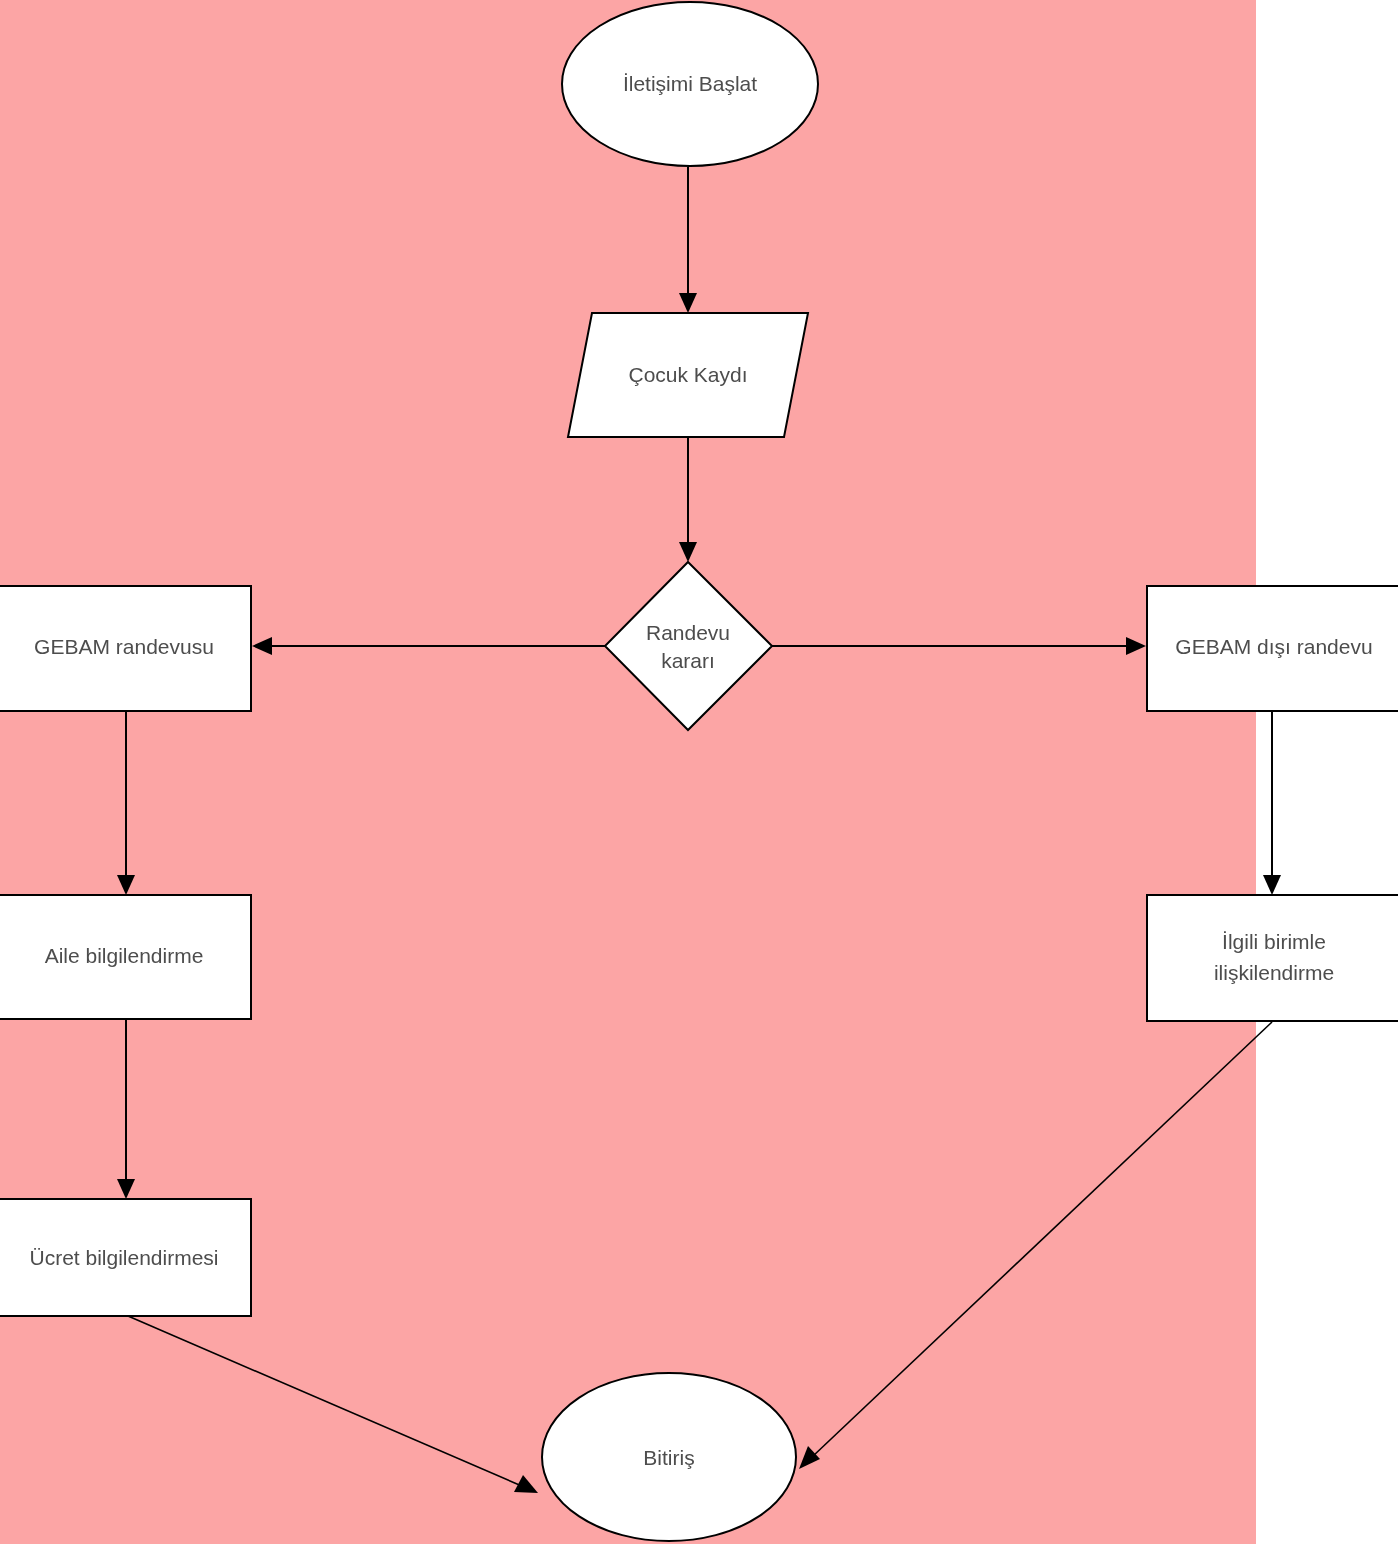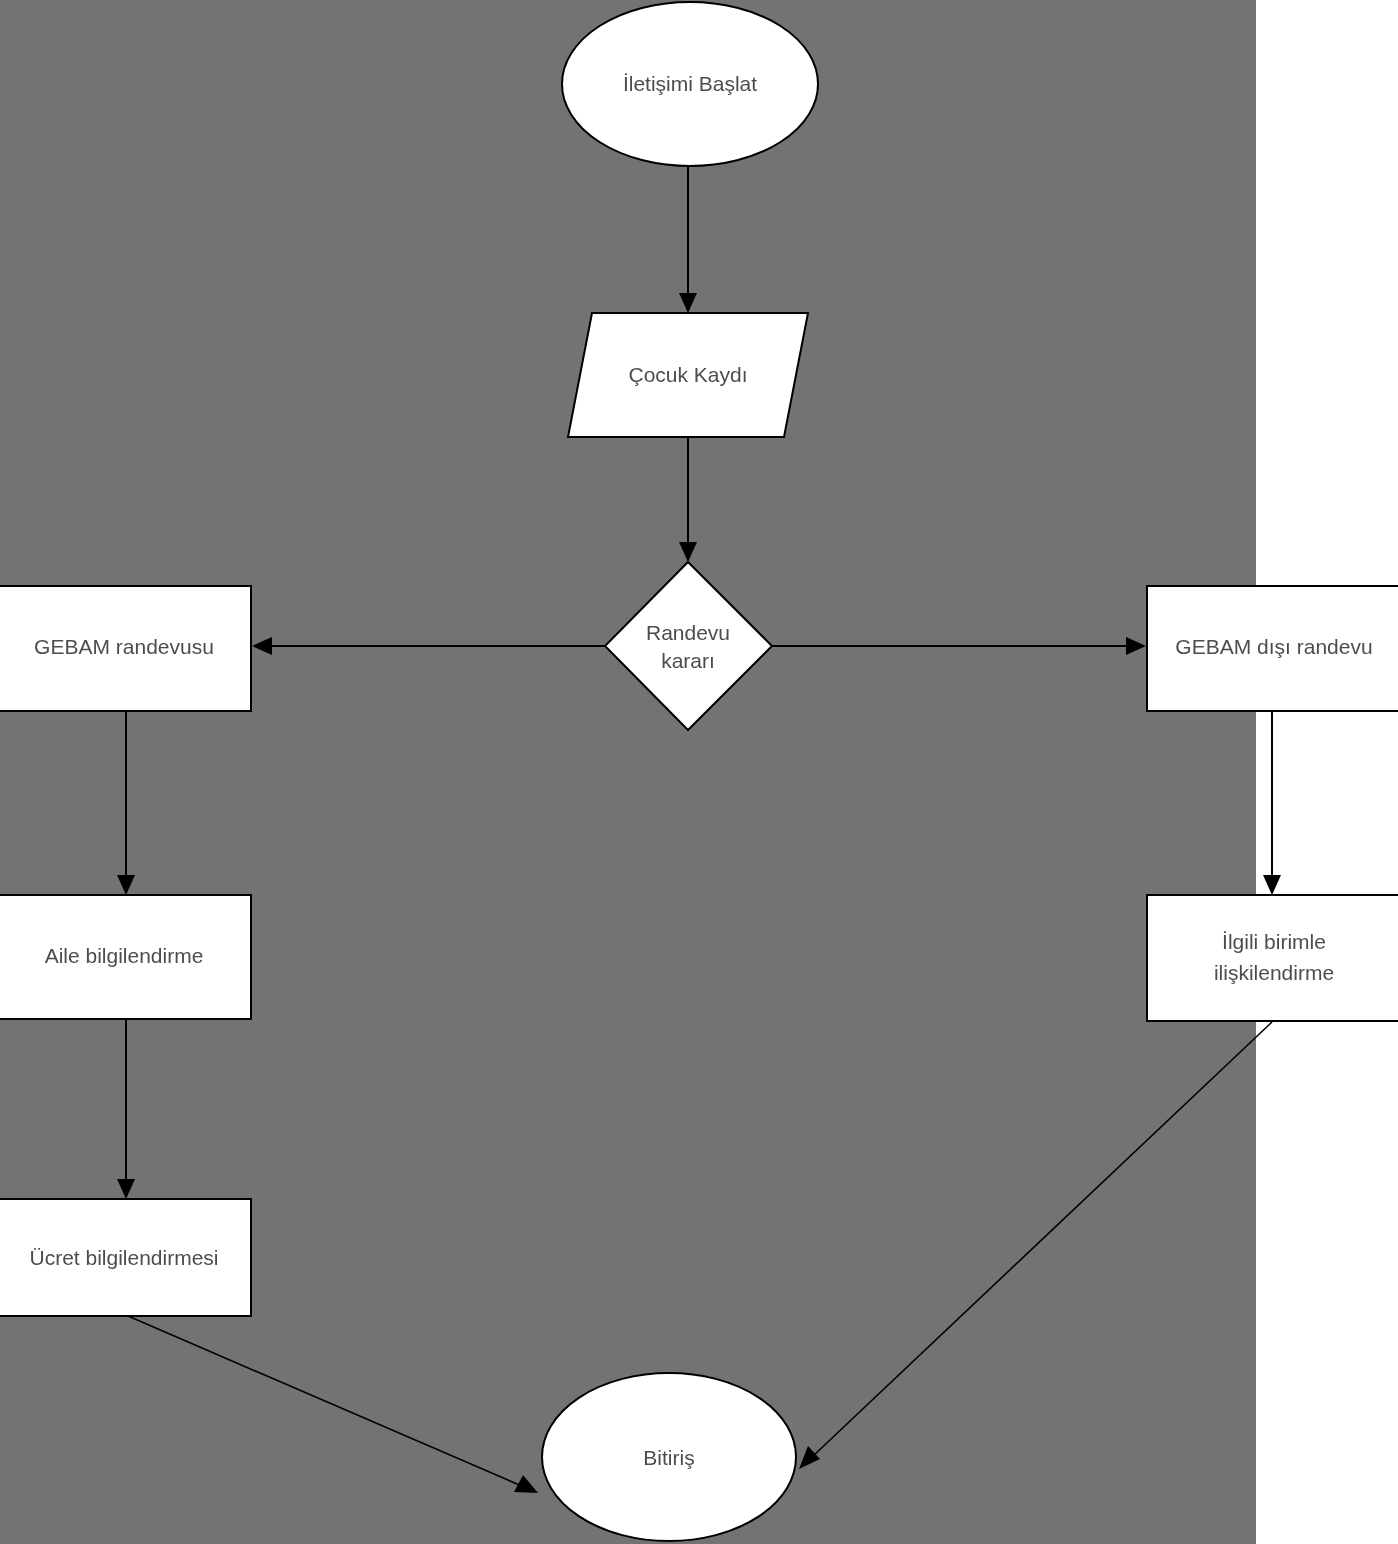--- a/index.html
+++ b/index.html
@@ -10,21 +10,21 @@
   body {
     width: 1398px;
     height: 1544px;
     font-family: "Liberation Sans", sans-serif;
     overflow: hidden;
   }
   #flowchart-root {
     position: relative;
     width: 1256px;
     height: 1544px;
-    background: #737373;
+    background: #fca5a5;
   }
   svg.diagram {
     display: block;
     width: 1398px;
     height: 1544px;
   }
   .shape-outline {
     fill: #ffffff;
     stroke: #000000;
     stroke-width: 2;

